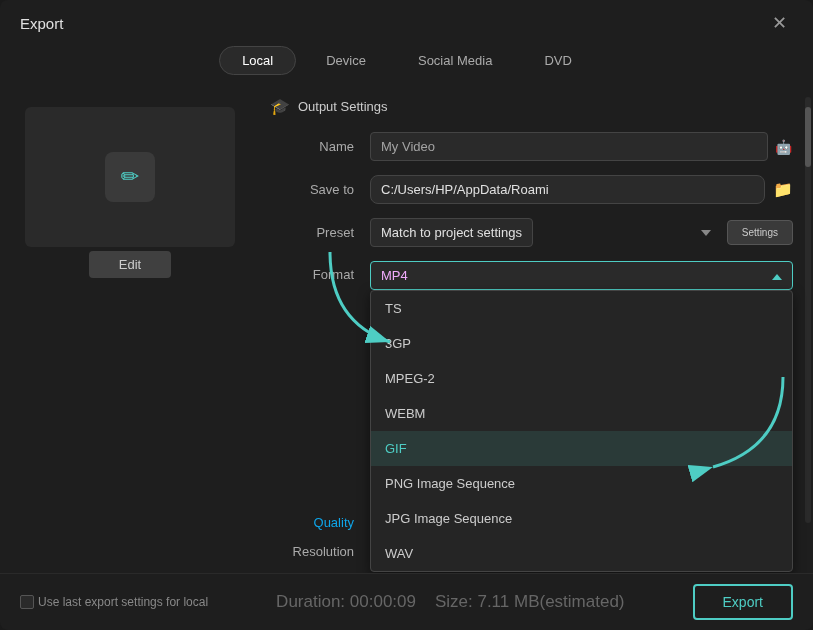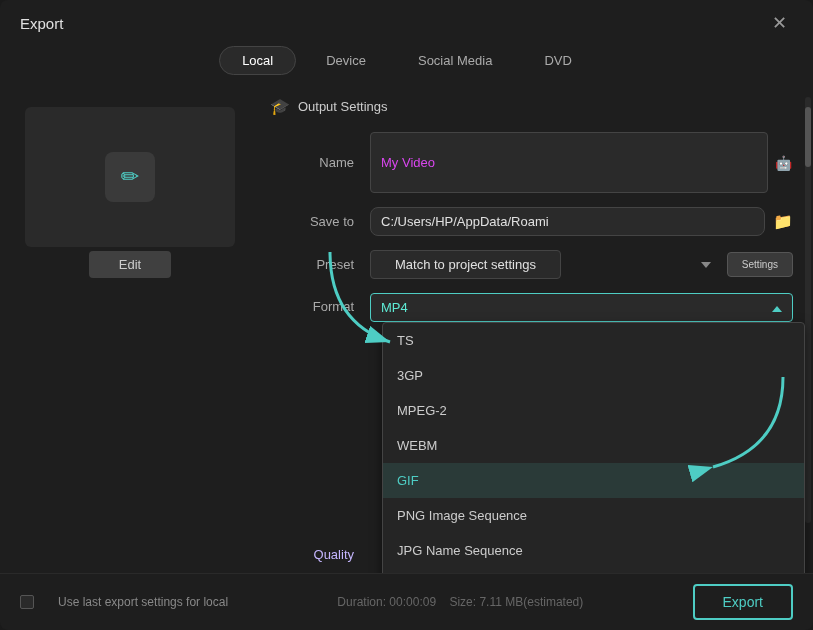--- a/index.html
+++ b/index.html
@@ -142,23 +142,23 @@
       color: #aaa;
       text-align: right;
       padding-right: 16px;
       flex-shrink: 0;
     }
     .form-input {
       flex: 1;
       background: #2a2a2a;
       border: 1px solid #444;
       border-radius: 4px;
-      color: #d946ef;
-      font-size: 13px;
-      padding: 22px 10px;
+      color: #a3a3a3;
+      font-size: 13px;
+      padding: 6px 10px;
       outline: none;
     }
     .input-with-icon {
       display: flex;
       align-items: center;
       flex: 1;
       gap: 8px;
     }
     .ai-icon {
       color: #4ecdc4;
@@ -192,21 +192,21 @@
       gap: 8px;
       flex: 1;
     }
     .preset-select {
       flex: 1;
       background: #2a2a2a;
       border: 1px solid #444;
       border-radius: 4px;
       color: #e0e0e0;
       font-size: 13px;
-      padding: 6px 24px;
+      padding: 6px 10px;
       outline: none;
       appearance: none;
       cursor: pointer;
     }
     .settings-btn {
       background: #3a3a3a;
       border: 1px solid #555;
       color: #ccc;
       padding: 6px 14px;
       border-radius: 4px;
@@ -215,31 +215,31 @@
     }
     .format-select-wrapper {
       position: relative;
       flex: 1;
     }
     .format-select-btn {
       width: 100%;
       background: #2a2a2a;
       border: 1px solid #4ecdc4;
       border-radius: 4px;
-      color: #5eead4;
+      color: #f0abfc;
       font-size: 13px;
       padding: 6px 10px;
       display: flex;
       justify-content: space-between;
       cursor: pointer;
     }
     .format-dropdown {
       position: absolute;
       top: 100%;
-      left: 12px;
+      left: 0;
       width: 100%;
       background: #252525;
       border: 1px solid #444;
       border-radius: 4px;
       z-index: 100;
       overflow: hidden;
       box-shadow: 0 4px 12px rgba(0,0,0,0.5);
     }
     .format-option {
       padding: 10px 14px;
@@ -252,21 +252,21 @@
       color: #4ecdc4;
     }
     .quality-row {
       display: flex;
       align-items: center;
       margin-bottom: 14px;
     }
     .quality-label-area {
       width: 100px;
       font-size: 13px;
-      color: #c4b5fd;
+      color: #0ea5e9;
       text-align: right;
       padding-right: 16px;
     }
     .quality-content {
       flex: 1;
       display: flex;
       flex-direction: column;
     }
     .quality-labels {
       display: flex;
@@ -301,34 +301,34 @@
       display: flex;
       align-items: center;
       justify-content: space-between;
       padding: 10px 20px;
       border-top: 1px solid #2a2a2a;
       flex-shrink: 0;
     }
     .use-last-settings {
       display: flex;
       align-items: center;
-      gap: 24px;
+      gap: 4px;
       font-size: 12px;
       color: #888;
     }
     .checkbox {
       width: 14px;
       height: 14px;
       border: 1px solid #555;
       border-radius: 2px;
       background: #2a2a2a;
       cursor: pointer;
     }
     .info-text {
-      font-size: 12px;
+      font-size: 17px;
       color: #666;
     }
     .export-btn {
       background: transparent;
       border: 2px solid #4ecdc4;
       color: #4ecdc4;
       padding: 8px 28px;
       border-radius: 4px;
       cursor: pointer;
       font-size: 14px;
@@ -425,21 +425,21 @@
             <span>MP4</span>
             <span><span class="chevron-up"></span></span>
           </div>
           <div class="format-dropdown">
             <div class="format-option">TS</div>
             <div class="format-option">3GP</div>
             <div class="format-option">MPEG-2</div>
             <div class="format-option">WEBM</div>
             <div class="format-option highlighted">GIF</div>
             <div class="format-option">PNG Image Sequence</div>
-            <div class="format-option">JPG Name Sequence</div>
+            <div class="format-option">JPG Image Sequence</div>
             <div class="format-option">WAV</div>
           </div>
         </div>
       </div>
 
       <div class="quality-row" style="margin-top: 210px; position:relative; z-index:1;">
         <span class="form-label quality-label-area">Quality</span>
         <div class="quality-content">
           <div class="quality-labels">
             <span></span>

